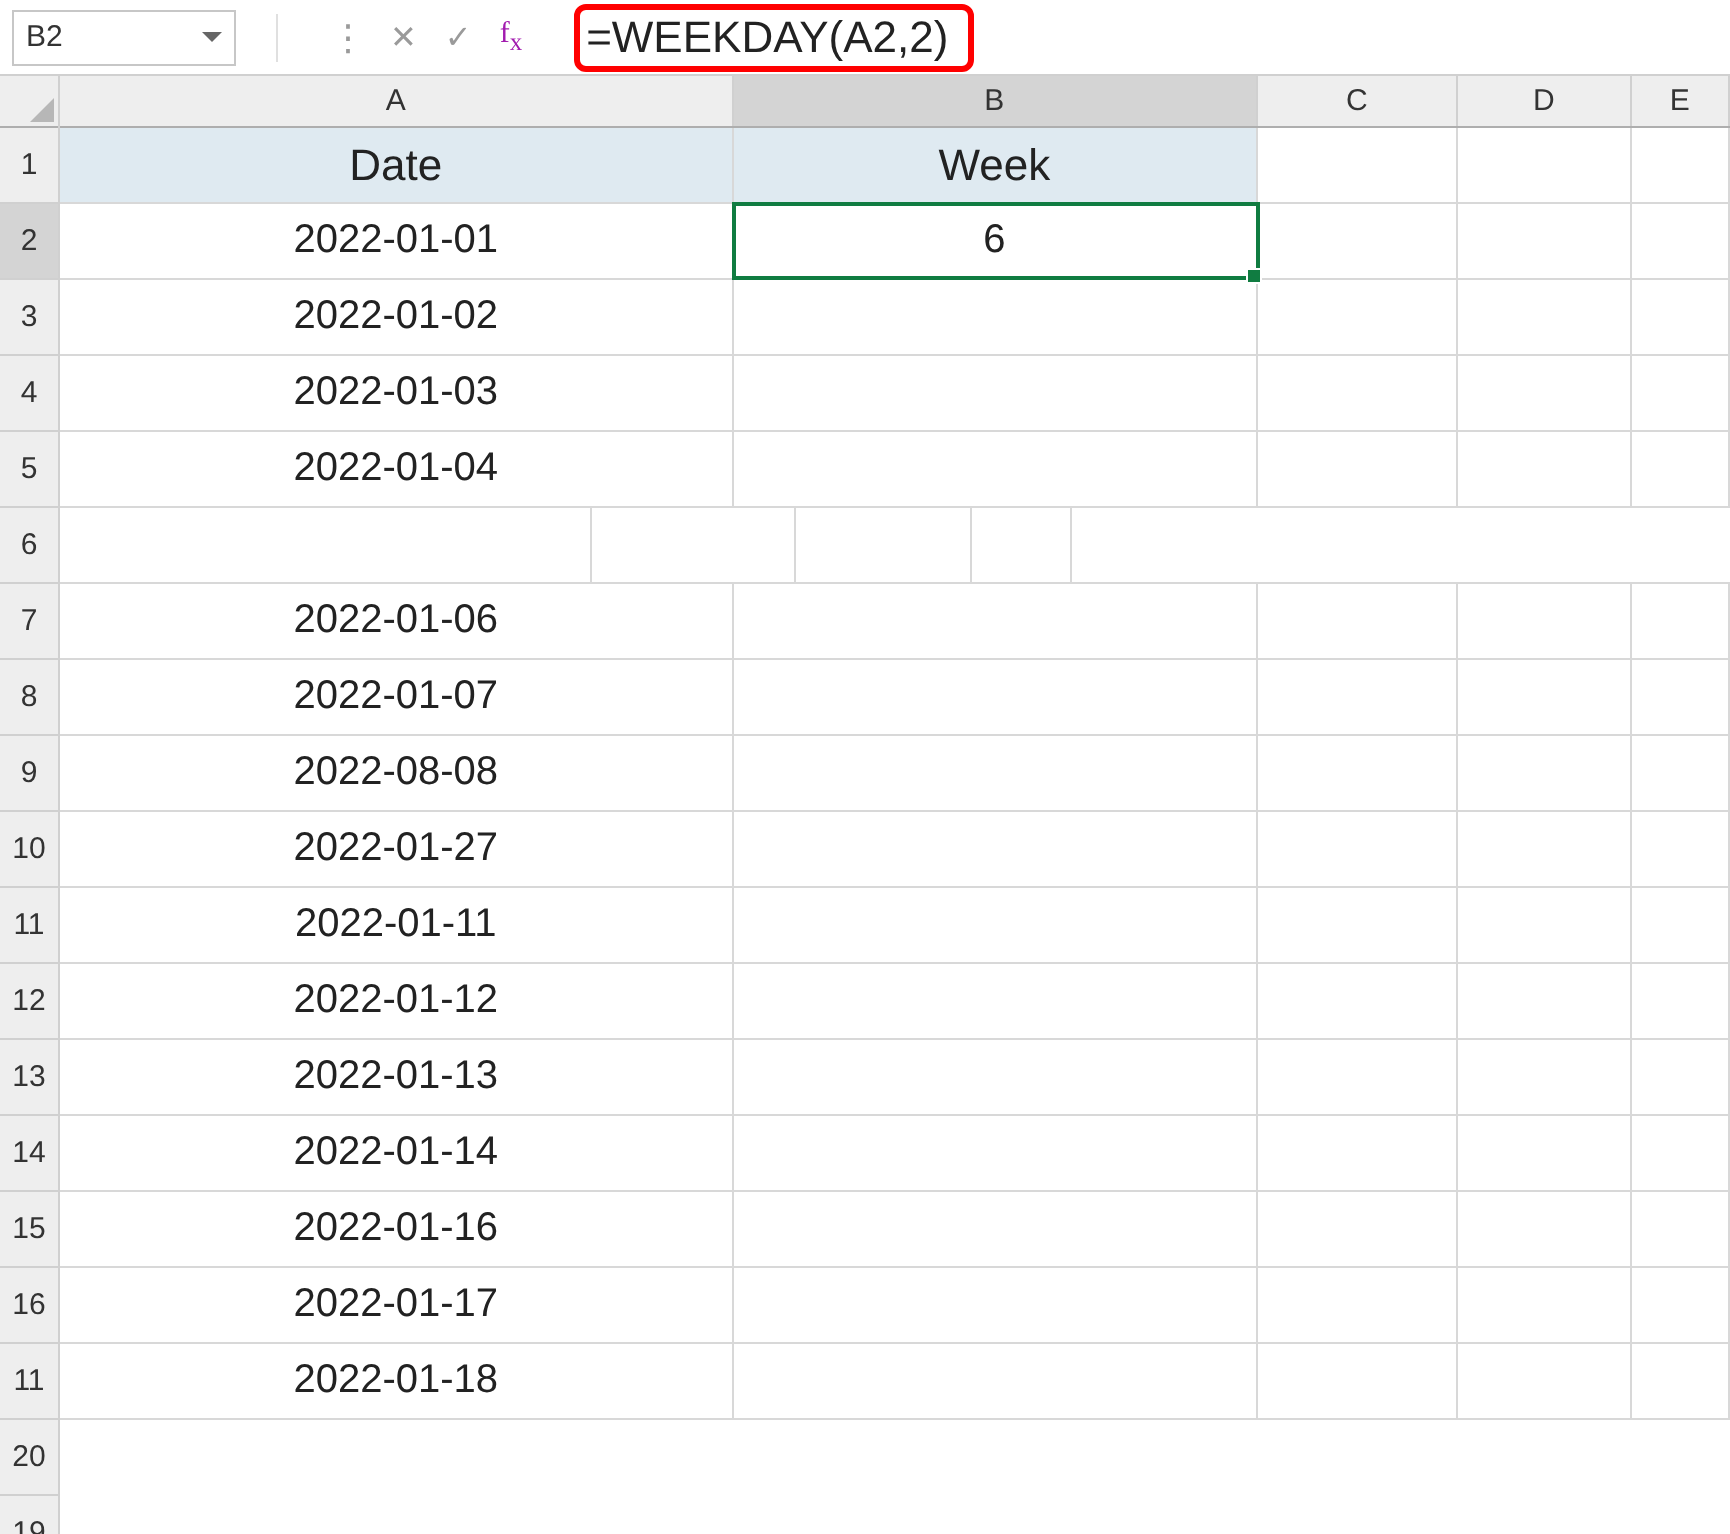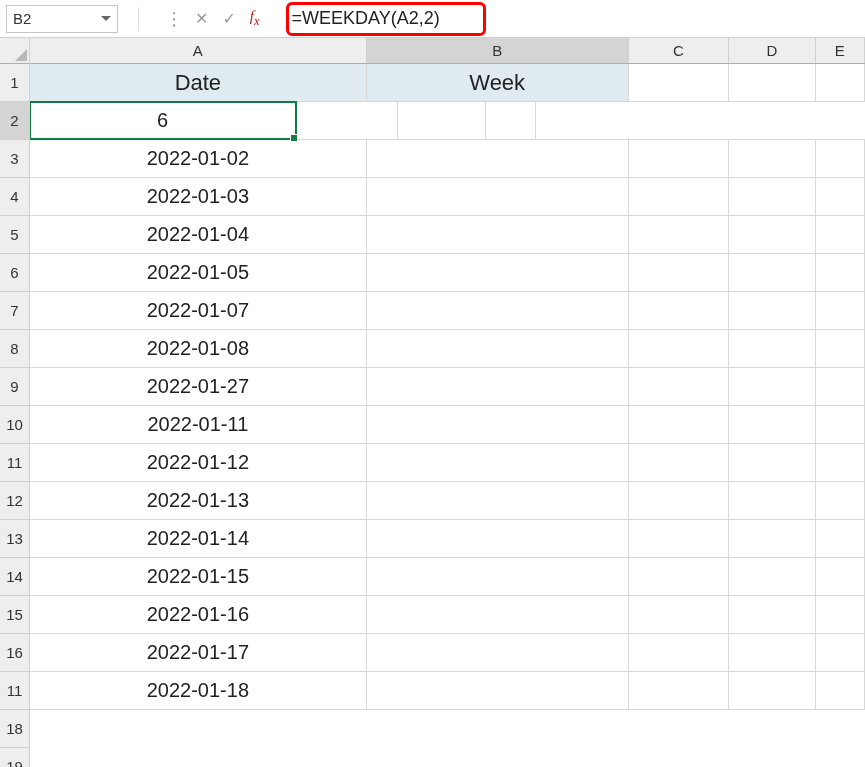--- a/index.html
+++ b/index.html
@@ -44,33 +44,33 @@
   }
   .fb-icons {
     display: flex;
     align-items: center;
     gap: 14px;
     color: #9a9a9a;
     font-size: 16px;
     padding: 0 6px;
   }
   .fb-icons .dots { font-size: 18px; letter-spacing: -2px; }
-  .fx { font-style: italic; font-family: "Times New Roman", serif; color: #b91c1c; font-size: 15px; }
+  .fx { font-family: "Times New Roman", serif; color: #a21caf; font-size: 15px; }
   .formula-input-wrap {
     position: relative;
     flex: 1;
     height: 30px;
     display: flex;
     align-items: center;
   }
   .formula-input {
     width: 100%;
     height: 28px;
     border: none;
-    font-size: 18px;
+    font-size: 22px;
     font-family: "Segoe UI", Arial, sans-serif;
     padding: 0 6px;
     outline: none;
     color: #222;
   }
   .highlight-box {
     position: absolute;
     left: 0;
     top: -2px;
     width: 200px;
@@ -210,41 +210,42 @@
         <div class="rowhdr">8</div>
         <div class="rowhdr">9</div>
         <div class="rowhdr">10</div>
         <div class="rowhdr">11</div>
         <div class="rowhdr">12</div>
         <div class="rowhdr">13</div>
         <div class="rowhdr">14</div>
         <div class="rowhdr">15</div>
         <div class="rowhdr">16</div>
         <div class="rowhdr">11</div>
-        <div class="rowhdr">18</div>
+        <div class="rowhdr">20</div>
         <div class="rowhdr">19</div>
       </div>
   </div>
   <div class="grid">
     <div class="colhdr-row" id="colhdrs">
         <div class="colhdr wA">A</div>
         <div class="colhdr wB active">B</div>
         <div class="colhdr wC">C</div>
         <div class="colhdr wD">D</div>
         <div class="colhdr wE">E</div>
       </div>
     <div class="data-rows" id="datarows">
         <div class="row">
           <div class="cell wA header-cell">Date</div>
           <div class="cell wB header-cell">Week</div>
           <div class="cell wC"></div>
           <div class="cell wD"></div>
           <div class="cell wE"></div>
         </div>
         <div class="row">
+          <div class="cell wA">2022-01-01</div>
           <div class="cell wB selected">6</div>
           <div class="cell wC"></div>
           <div class="cell wD"></div>
           <div class="cell wE"></div>
         </div>
         <div class="row">
           <div class="cell wA">2022-01-02</div>
           <div class="cell wB"></div>
           <div class="cell wC"></div>
           <div class="cell wD"></div>
@@ -258,35 +259,41 @@
           <div class="cell wE"></div>
         </div>
         <div class="row">
           <div class="cell wA">2022-01-04</div>
           <div class="cell wB"></div>
           <div class="cell wC"></div>
           <div class="cell wD"></div>
           <div class="cell wE"></div>
         </div>
         <div class="row">
-          <div class="cell wA">2022-01-05</div>
+          <div class="cell wB"></div>
+          <div class="cell wC"></div>
+          <div class="cell wD"></div>
+          <div class="cell wE"></div>
+        </div>
+        <div class="row">
+          <div class="cell wA">2022-01-06</div>
           <div class="cell wB"></div>
           <div class="cell wC"></div>
           <div class="cell wD"></div>
           <div class="cell wE"></div>
         </div>
         <div class="row">
           <div class="cell wA">2022-01-07</div>
           <div class="cell wB"></div>
           <div class="cell wC"></div>
           <div class="cell wD"></div>
           <div class="cell wE"></div>
         </div>
         <div class="row">
-          <div class="cell wA">2022-01-08</div>
+          <div class="cell wA">2022-08-08</div>
           <div class="cell wB"></div>
           <div class="cell wC"></div>
           <div class="cell wD"></div>
           <div class="cell wE"></div>
         </div>
         <div class="row">
           <div class="cell wA">2022-01-27</div>
           <div class="cell wB"></div>
           <div class="cell wC"></div>
           <div class="cell wD"></div>
@@ -314,27 +321,20 @@
           <div class="cell wE"></div>
         </div>
         <div class="row">
           <div class="cell wA">2022-01-14</div>
           <div class="cell wB"></div>
           <div class="cell wC"></div>
           <div class="cell wD"></div>
           <div class="cell wE"></div>
         </div>
         <div class="row">
-          <div class="cell wA">2022-01-15</div>
-          <div class="cell wB"></div>
-          <div class="cell wC"></div>
-          <div class="cell wD"></div>
-          <div class="cell wE"></div>
-        </div>
-        <div class="row">
           <div class="cell wA">2022-01-16</div>
           <div class="cell wB"></div>
           <div class="cell wC"></div>
           <div class="cell wD"></div>
           <div class="cell wE"></div>
         </div>
         <div class="row">
           <div class="cell wA">2022-01-17</div>
           <div class="cell wB"></div>
           <div class="cell wC"></div>

